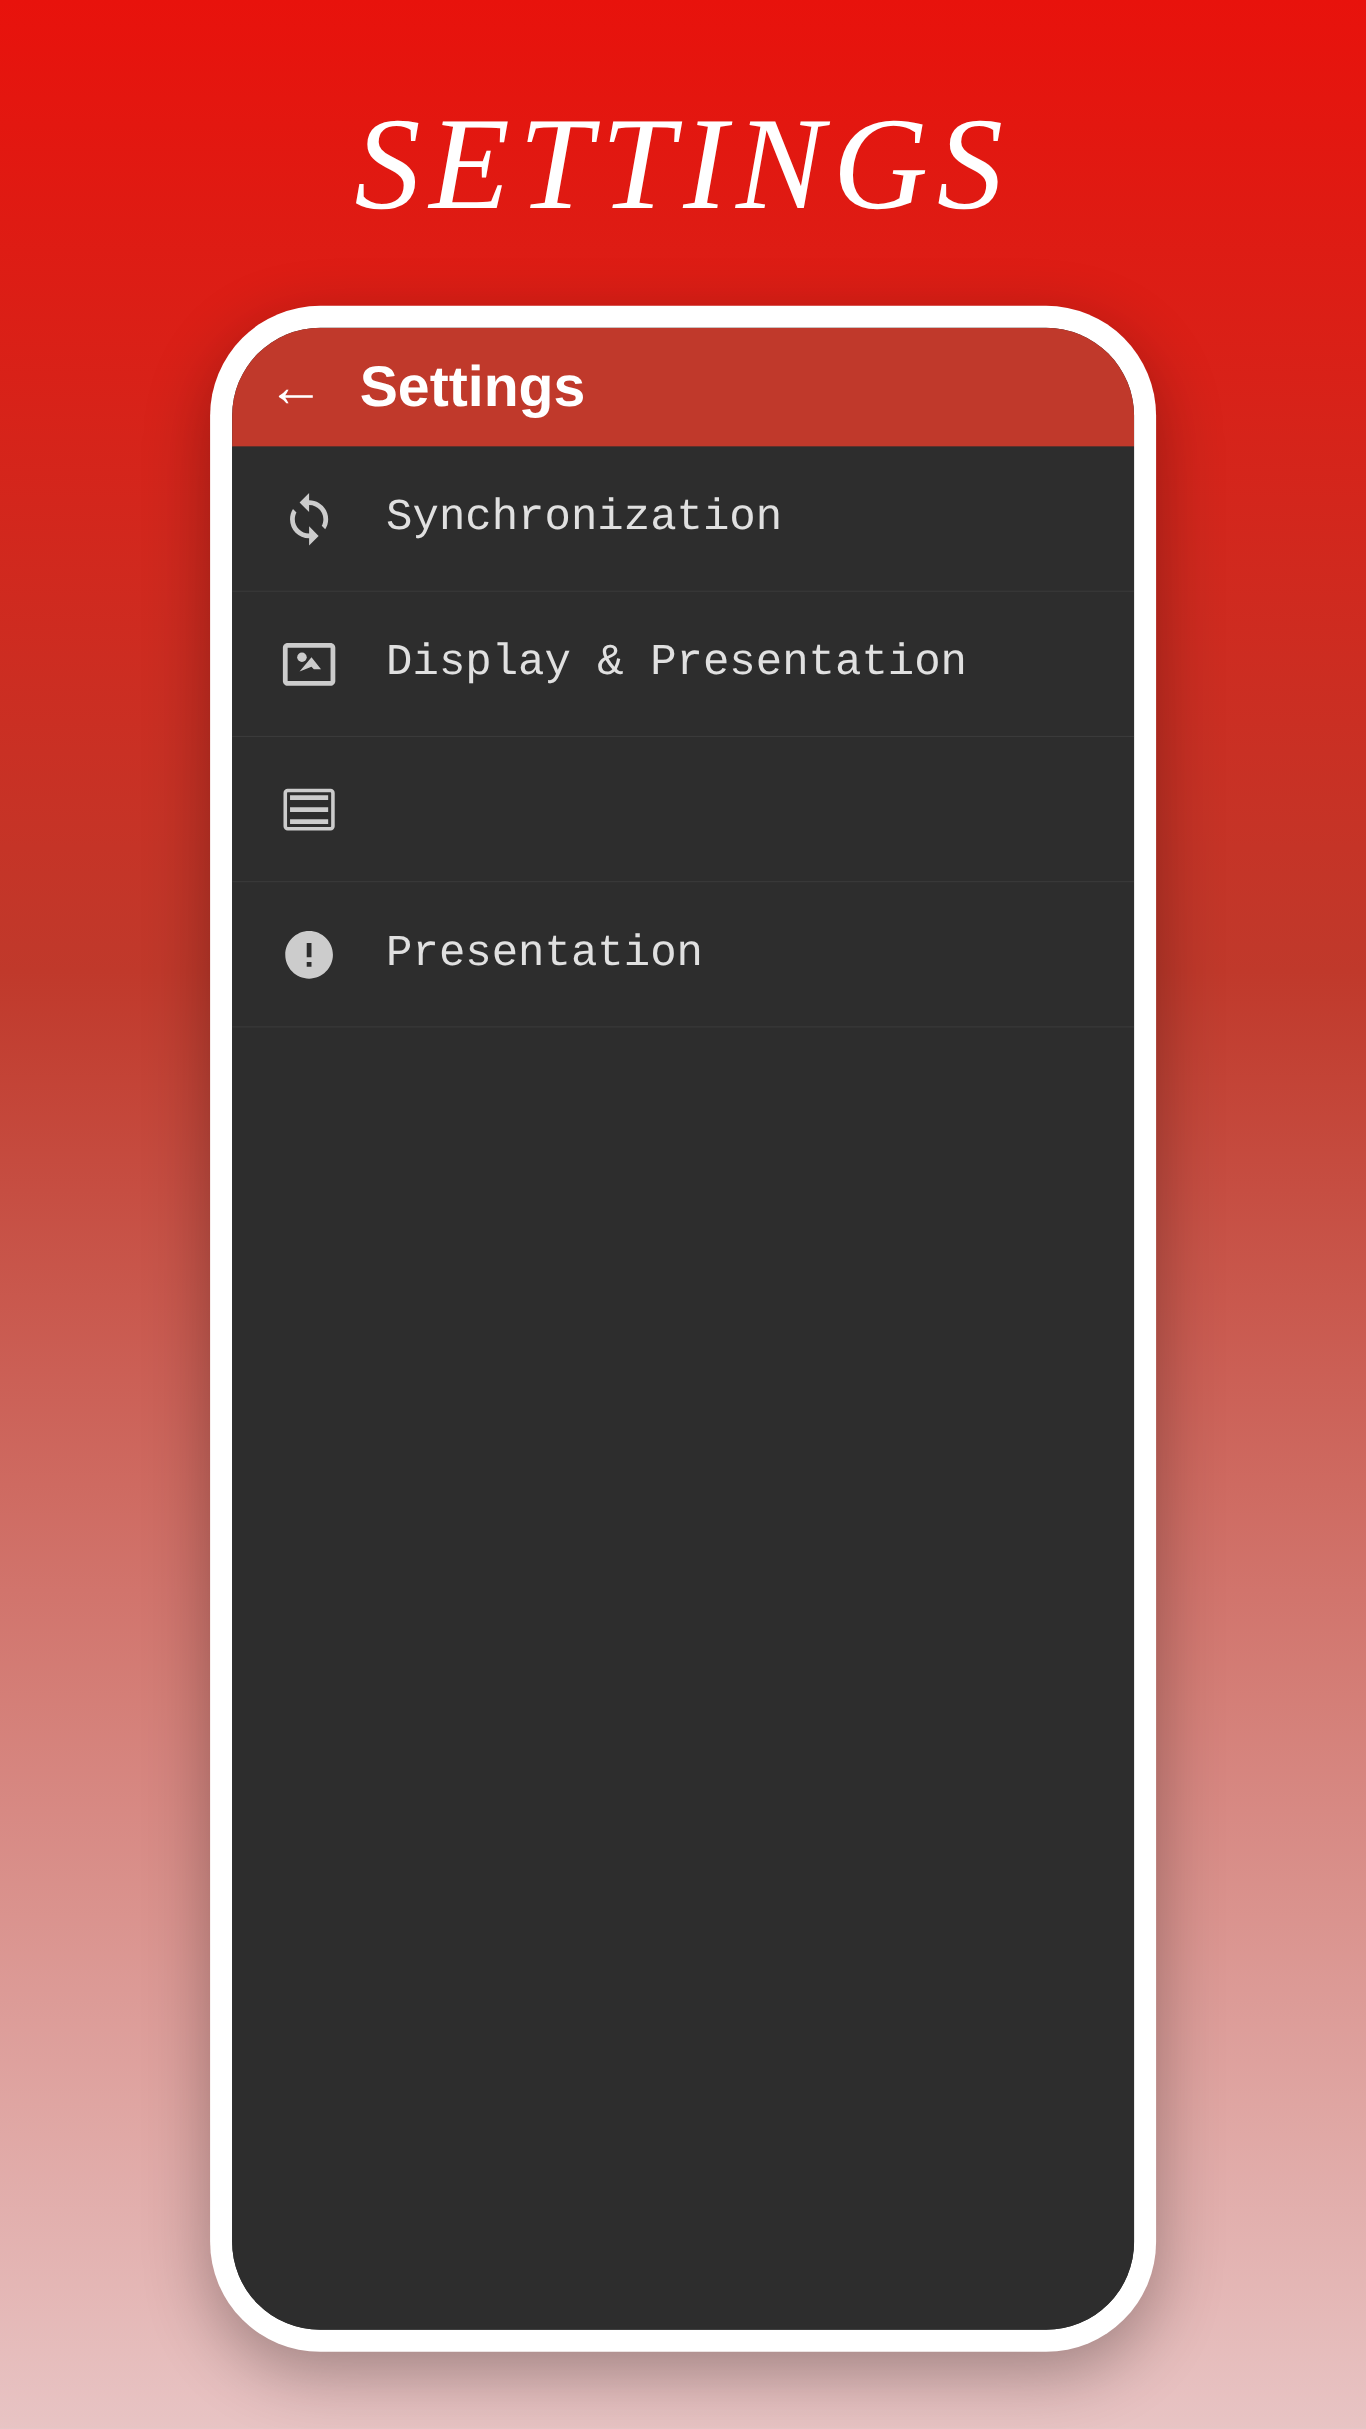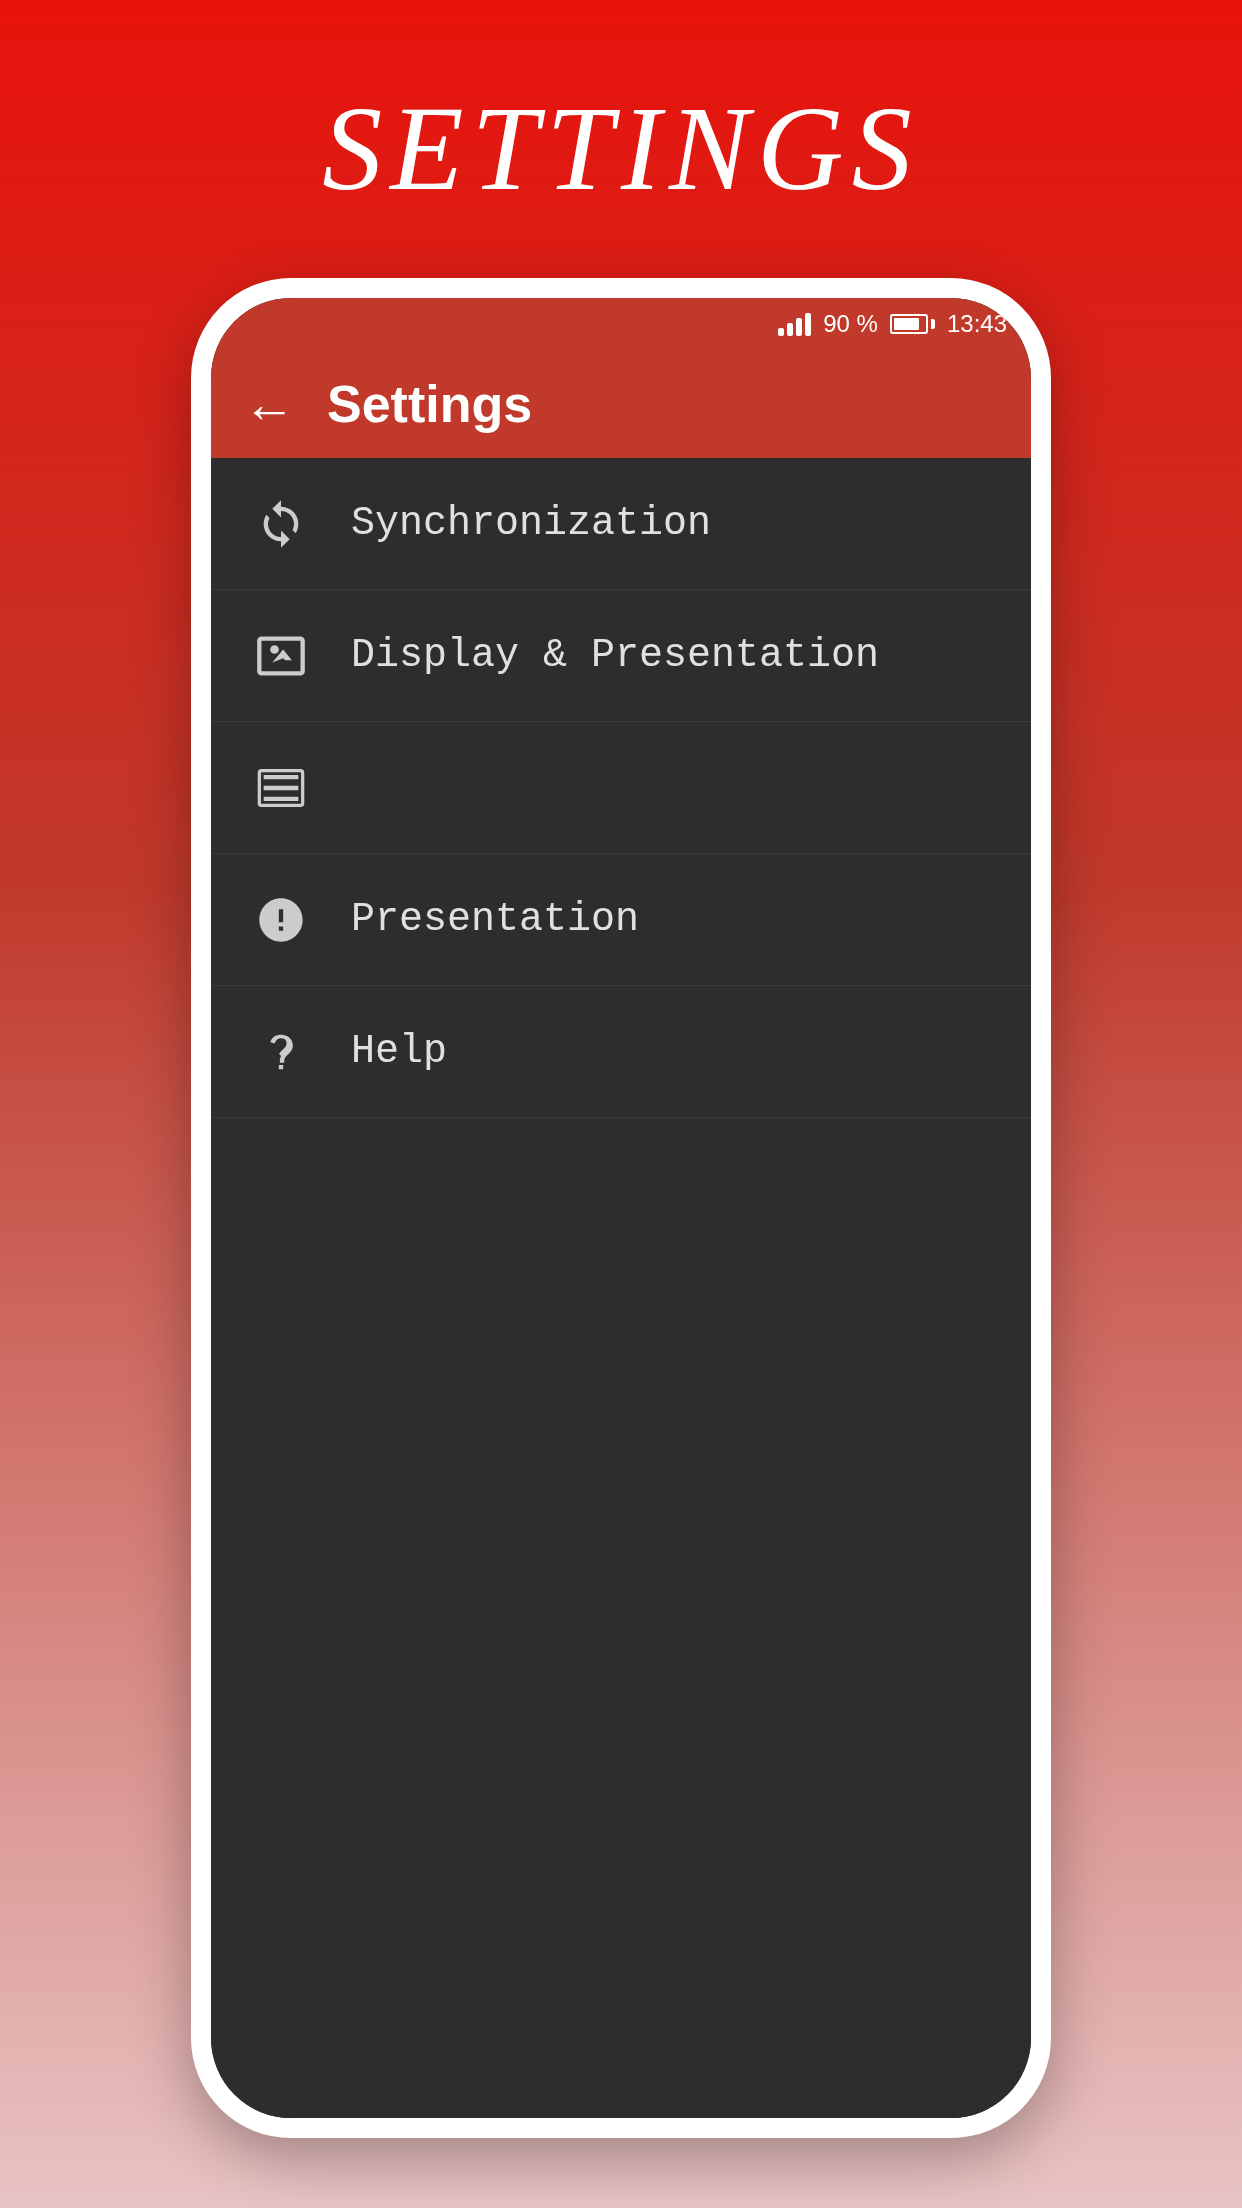--- a/index.html
+++ b/index.html
@@ -169,36 +169,20 @@
     }
   </style>
 </head>
 <body>
 
 <h1 class="page-title">Settings</h1>
 
 <div class="phone-frame">
   <div class="phone-screen">
 
-    <div class="status-bar">
-      <div class="status-signal">
-        <div class="signal-bar" style="height:8px;"></div>
-        <div class="signal-bar" style="height:13px;"></div>
-        <div class="signal-bar" style="height:18px;"></div>
-        <div class="signal-bar" style="height:23px;"></div>
-      </div>
-      <span class="status-bar-text">90 %</span>
-      <div class="battery-icon">
-        <div class="battery-body">
-          <div class="battery-fill"></div>
-        </div>
-        <div class="battery-tip"></div>
-      </div>
-      <span class="status-bar-text">13:43</span>
-    </div>
 
     <div class="app-bar">
       <span class="back-arrow">←</span>
       <span class="app-bar-title">Settings</span>
     </div>
 
     <div class="settings-list">
 
       <div class="settings-item">
         <div class="item-icon">
@@ -231,25 +215,17 @@
       <div class="settings-item">
         <div class="item-icon">
           <svg viewBox="0 0 24 24" xmlns="http://www.w3.org/2000/svg">
             <path d="M12 2C6.48 2 2 6.48 2 12s4.48 10 10 10 10-4.48 10-10S17.52 2 12 2zm1 15h-2v-2h2v2zm0-4h-2V7h2v6z"></path>
           </svg>
         </div>
         <span class="item-label">Presentation</span>
       </div>
 
 
-      <div class="settings-item">
-        <div class="item-icon">
-          <svg viewBox="0 0 24 24" xmlns="http://www.w3.org/2000/svg">
-            <path d="M11.07 12.85c.77-1.39 2.25-2.21 3.11-3.44.91-1.29.4-3.7-2.18-3.7-1.69 0-2.52 1.28-2.87 2.34L7.1 7.45C7.59 5.13 9.71 4 11.99 4c2.35 0 3.96 1.07 4.78 2.41.7 1.15 1.11 3.3.03 4.9-1.2 1.77-2.35 2.31-2.97 3.45-.25.46-.35.76-.35 2.24h-2.01c-.01-.87-.13-2.02.6-3.15zM13 20h-2v-2h2v2z"></path>
-          </svg>
-        </div>
-        <span class="item-label">Help</span>
-      </div>
 
 
     </div>
   </div>
 </div>
 
 </body></html>

